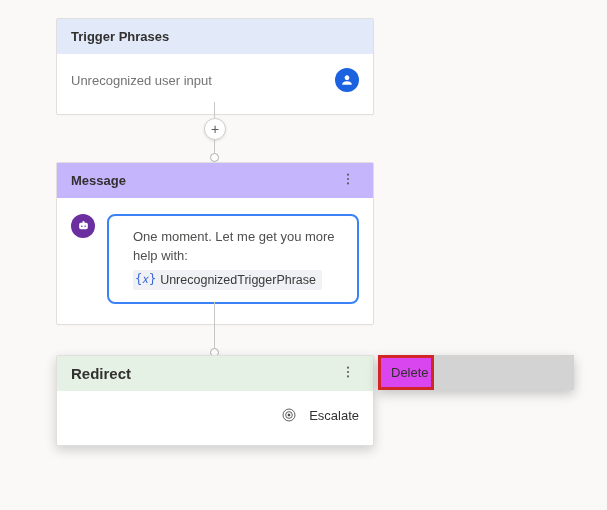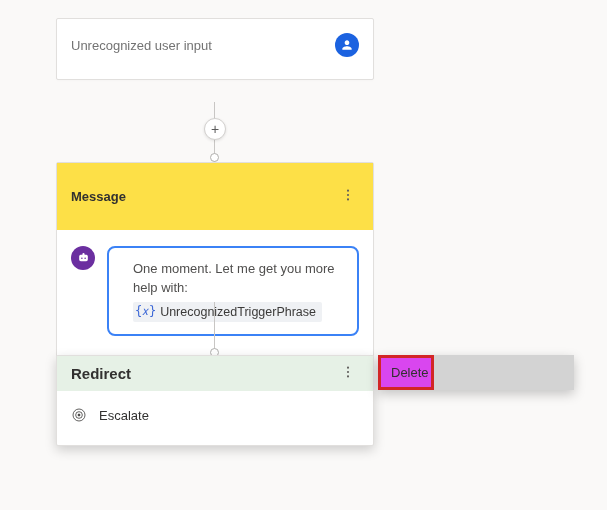--- a/index.html
+++ b/index.html
@@ -74,22 +74,22 @@
       background: #fff;
       border-radius: 50%;
       left: 210px;
     }
     .dot.d1 { top: 153px; }
     .dot.d2 { top: 348px; }
 
     
     .node-msg { left: 56px; top: 162px; }
     .node-msg .hdr {
-      background: #fde047;
-      padding: 25px 14px;
+      background: #c4b5fd;
+      padding: 9px 14px;
       display: flex; justify-content: space-between; align-items: center;
       font-weight: 600;
       font-size: 13px;
     }
     .kebab { color: #605e5c; font-size: 14px; cursor: pointer; padding: 0 4px; letter-spacing: 0; }
     .kebab svg { width: 14px; height: 14px; }
     .node-msg .body { padding: 16px 14px 20px 14px; display:flex; gap:12px; align-items:flex-start; }
     .bot-icon {
       width: 24px; height: 24px; border-radius: 50%;
       background: #6b2fa0; flex: 0 0 24px;
@@ -123,21 +123,21 @@
 
     
     .node-redir { left: 56px; top: 355px; box-shadow: 0 4px 12px rgba(0,0,0,0.18); }
     .node-redir .hdr {
       background: #e6f1e6;
       padding: 9px 14px;
       display: flex; justify-content: space-between; align-items: center;
       font-weight: 600;
       font-size: 15px;
     }
-    .node-redir .body { padding: 16px 14px 22px 14px; display:flex; gap:12px; align-items:center; }
+    .node-redir .body { padding: 16px 14px 22px 14px; display:flex; gap:12px; align-items:center;justify-content:flex-end; }
     .escalate-icon { width: 16px; height: 16px; }
     .escalate-icon svg { width:16px; height:16px; stroke:#3b3a39; fill:none; stroke-width:1.2; }
 
     
     .tooltip {
       position: absolute;
       left: 336px; top: 318px;
       background: #fff;
       border: 1px solid #c8c6c4;
       padding: 6px 10px;
@@ -180,20 +180,23 @@
       border: 3px solid #d22626;
       background: #d946ef;
     }
   </style>
 </head>
 <body>
 
 <div class="canvas">
 
   <div class="node node-trigger">
+    <div class="hdr">
+      <span>Trigger Phrases</span>
+    </div>
     <div class="body">
       <span class="input-text">Unrecognized user input</span>
       <span class="user-icon">
         <svg viewBox="0 0 24 24">
             <path d="M12 12c2.2 0 4-1.8 4-4s-1.8-4-4-4-4 1.8-4 4 1.8 4 4 4zm0 2c-3 0-8 1.5-8 4.5V20h16v-1.5c0-3-5-4.5-8-4.5z"></path>
           </svg>
       </span>
     </div>
   </div>
 

